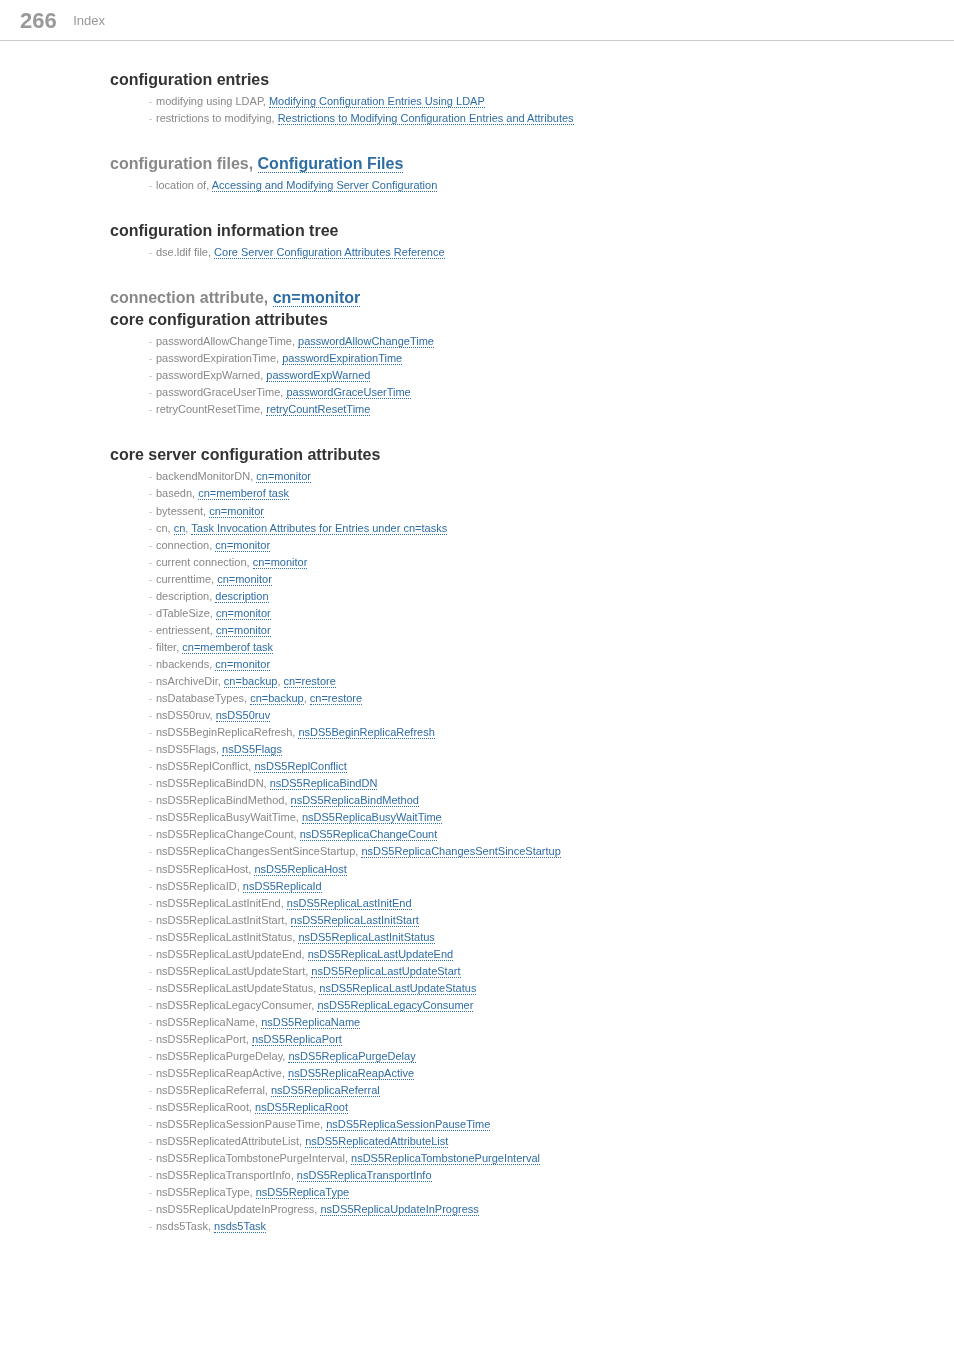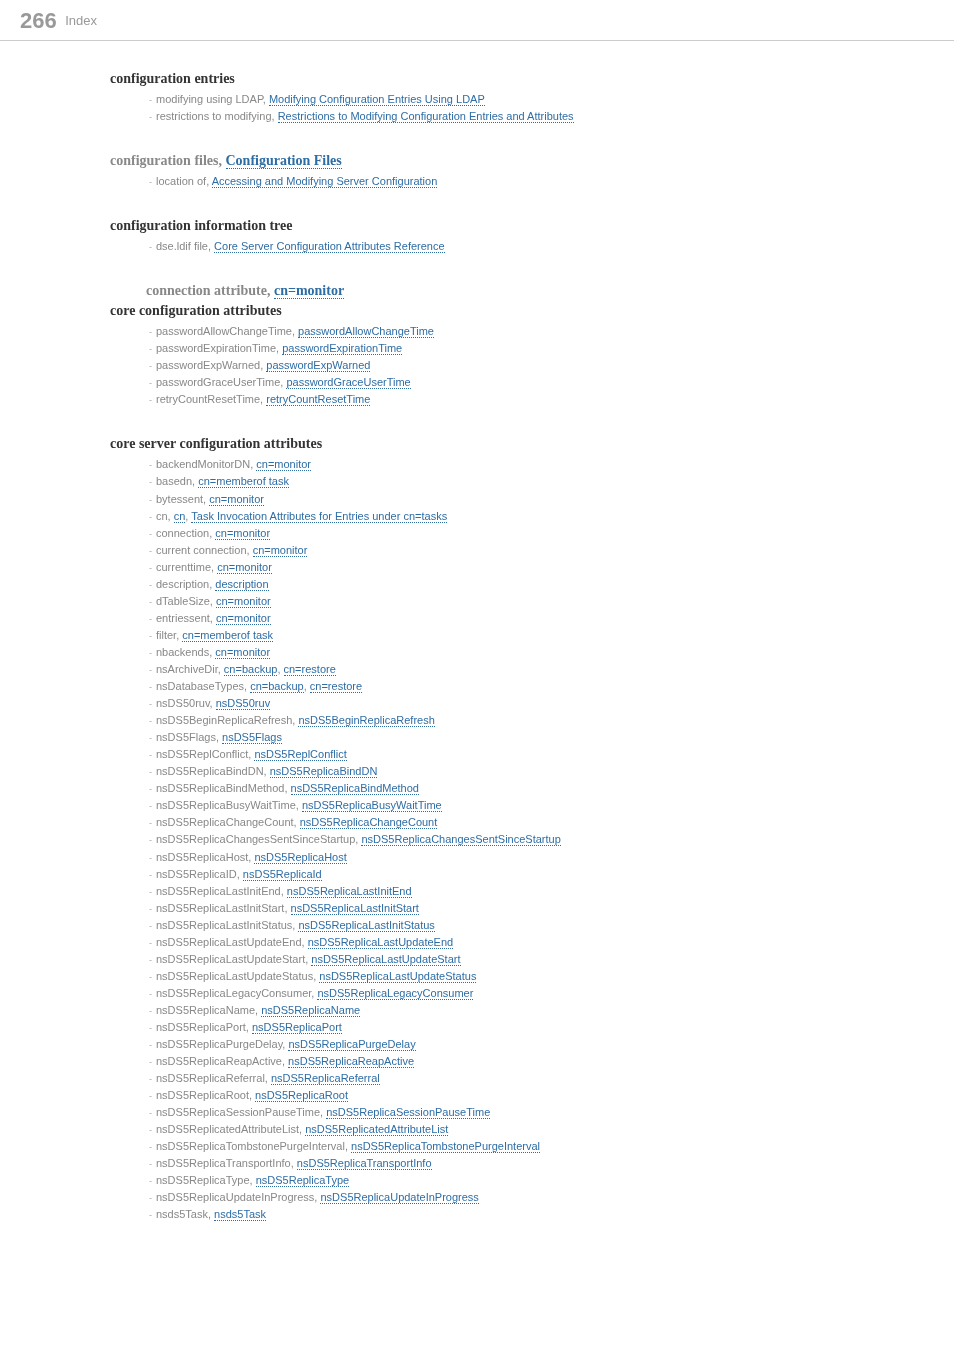--- a/index.html
+++ b/index.html
@@ -13,40 +13,39 @@
   .page-header {
     border-bottom: 1px solid #cccccc;
     padding: 8px 20px 6px 20px;
     margin-bottom: 30px;
   }
   .page-number {
     font-size: 22px;
     font-weight: bold;
     color: #999999;
     display: inline-block;
-    margin-right: 4px;
+    margin-right: 12px;
   }
   .header-title {
     font-size: 13px;
     color: #999999;
     display: inline-block;
     vertical-align: 3px;
   }
   .content {
     padding: 0 0 40px 110px;
   }
   .section {
     margin-bottom: 28px;
   }
   .section-heading {
-    font-size: 14px;
+    font-size: 16px;
     font-weight: bold;
     color: #333333;
     margin-bottom: 4px;
-    font-family: Liberation Serif, serif;
   }
   .section-heading .link {
     color: #2e6da4;
     border-bottom: 1px dotted #2e6da4;
     font-weight: bold;
   }
   .sub-list {
     margin-left: 39px;
   }
   .sub-item {
@@ -62,21 +61,20 @@
   .link {
     color: #2e6da4;
     border-bottom: 1px dotted #2e6da4;
     cursor: pointer;
   }
   .plain {
     color: #888888;
   }
   .tight .section-heading {
     margin-bottom: 4px;
-    margin-left: 36px;
   }
   .tight {
     margin-bottom: 4px;
   }
 </style>
 </head>
 <body>
 
 <div class="page-header">
   <span class="page-number">266</span>

